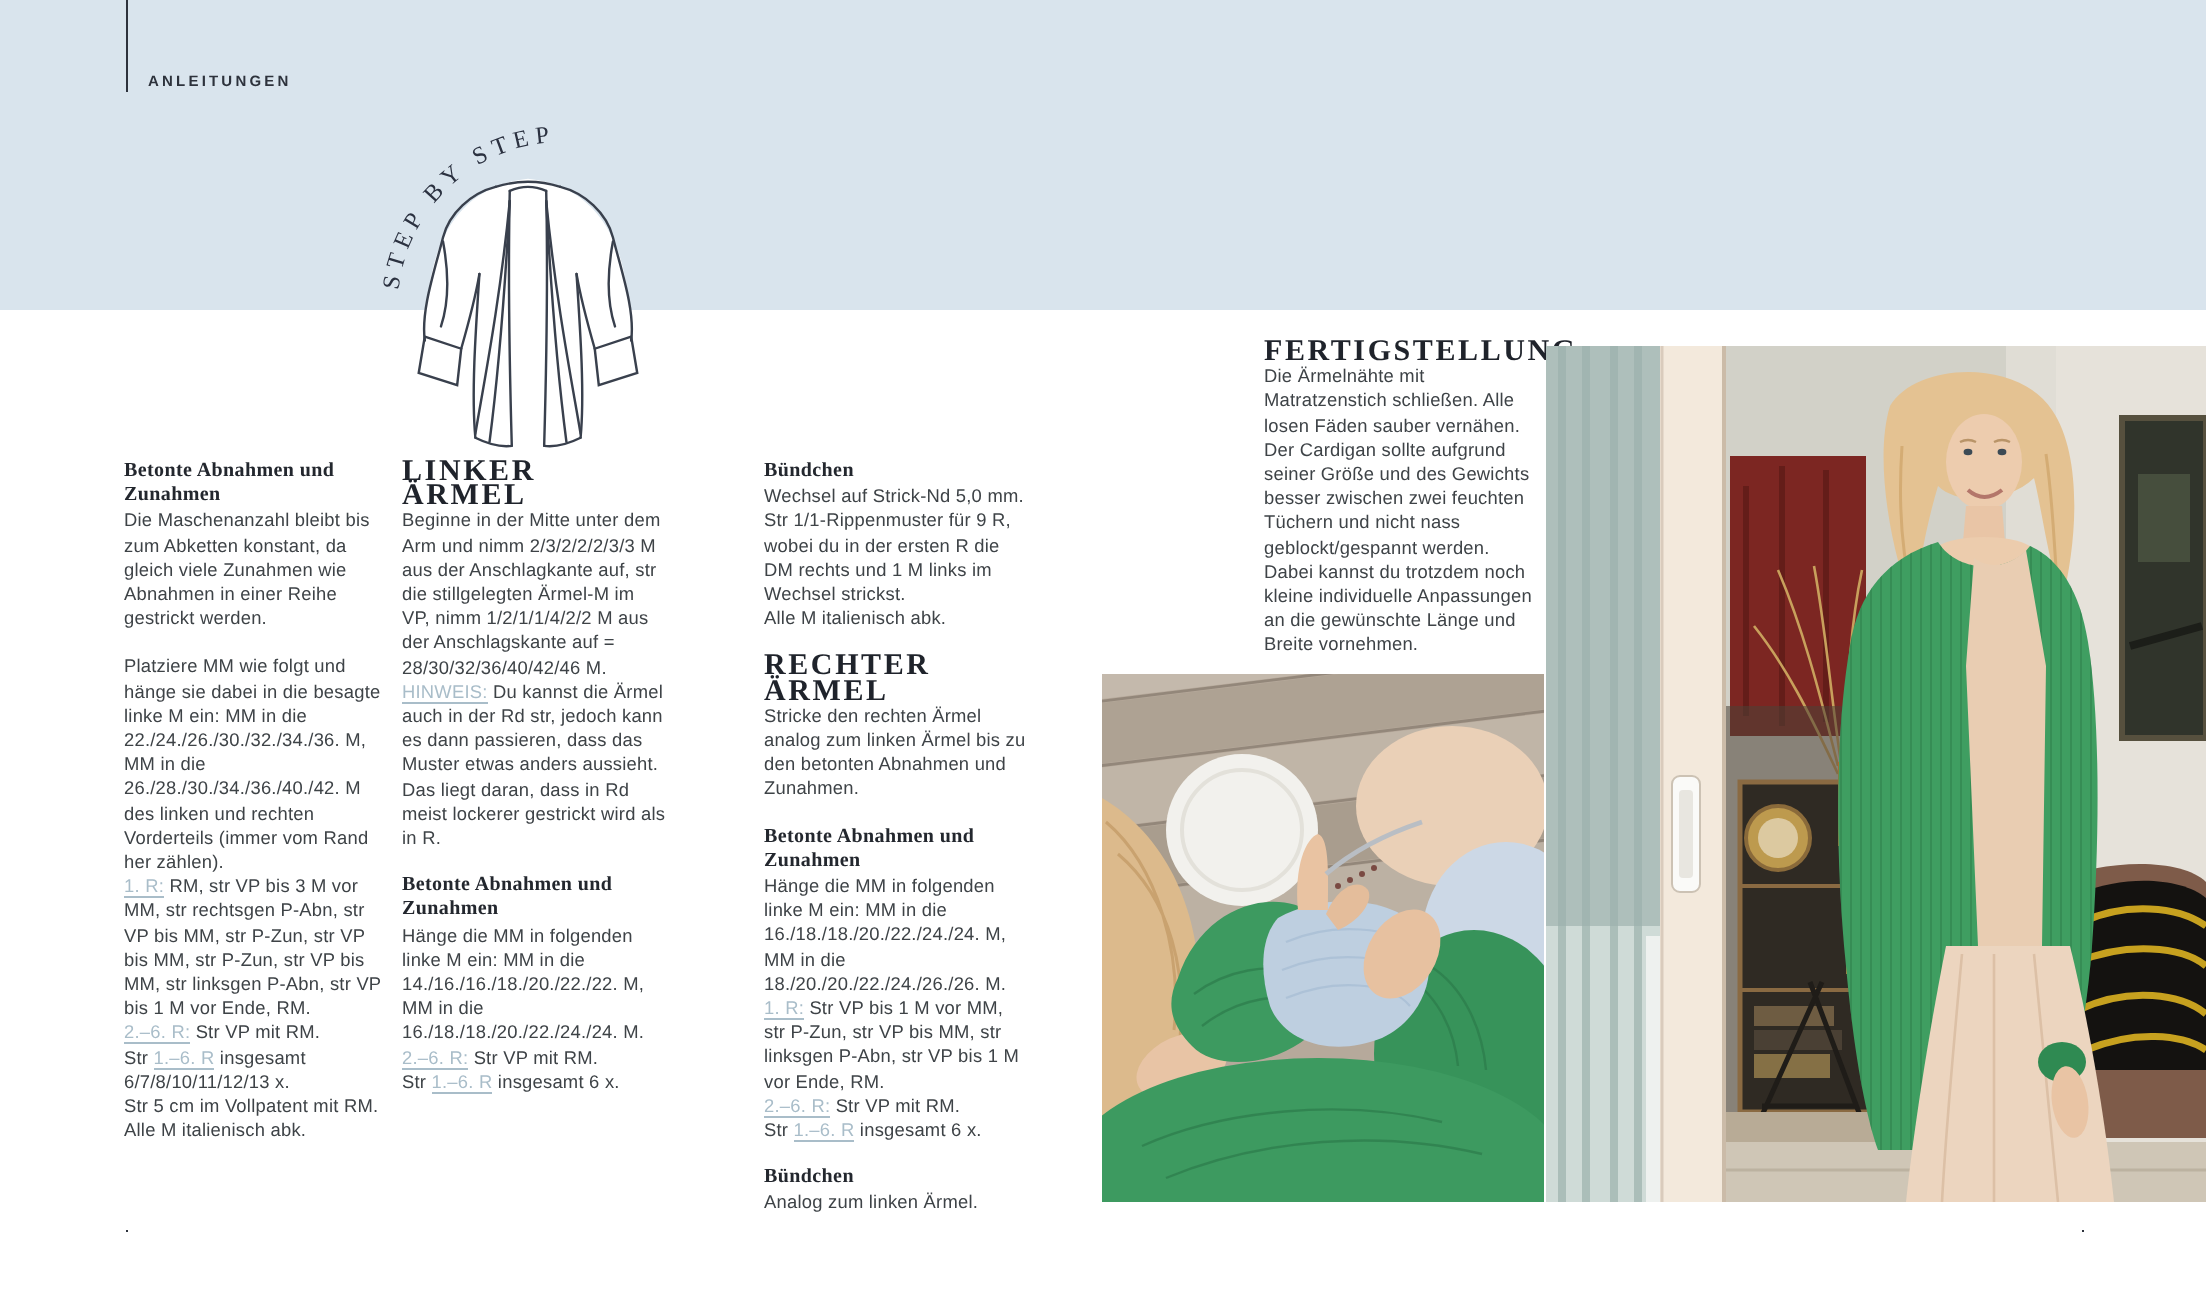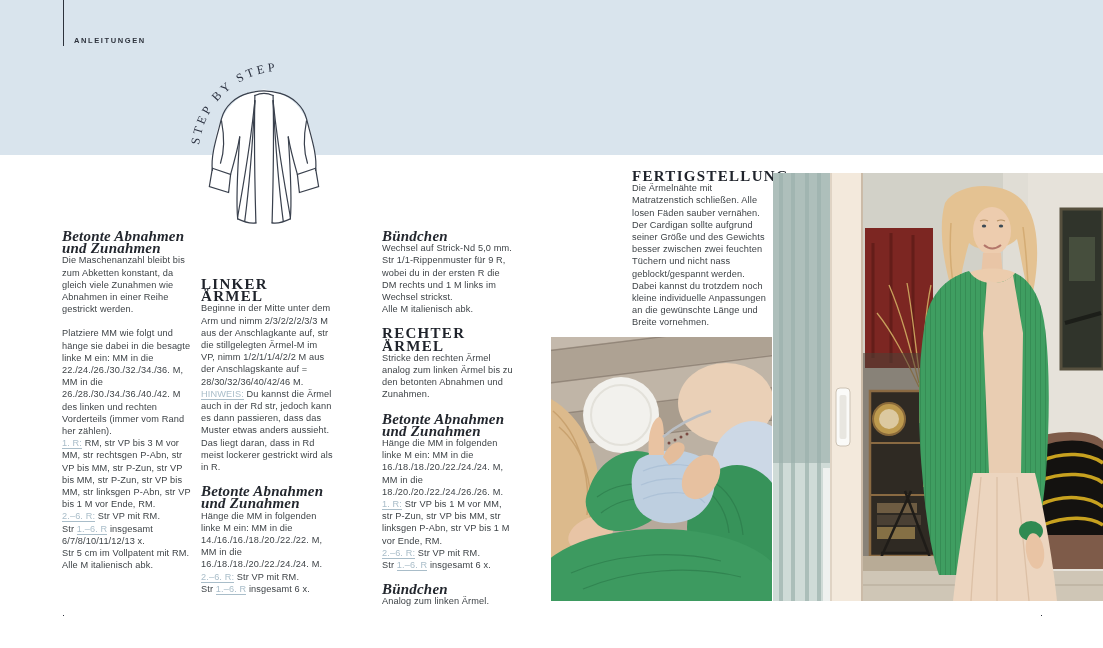--- a/index.html
+++ b/index.html
@@ -8,28 +8,28 @@
   .band{position:absolute;left:0;top:0;width:1103px;height:155px;background:#d9e4ed;}
   .kicker-rule{position:absolute;left:63px;top:0;width:1px;height:46px;background:#2d323c;}
   .kicker{position:absolute;left:74px;top:36px;font-size:7.5px;letter-spacing:1.6px;color:#2d323c;font-weight:bold;}
   .schematic{position:absolute;left:190px;top:56px;width:150px;height:174px;}
   .arc-text{font-family:"Liberation Serif",serif;font-size:12px;letter-spacing:3.2px;fill:#2b3140;}
 
   .col{position:absolute;top:230px;width:132px;font-size:9.2px;line-height:12.2px;letter-spacing:0.12px;}
   .col p{margin:0;}
   .col .gap{margin-top:12px;}
   .col1{left:62px;}
-  .col2{left:201px;margin-top:48px;}
+  .col2{left:201px;}
   .col3{left:339px;margin-left:43px;}
   .colR{left:632px;top:170px;width:140px;}
 
   .h-caps{font-family:"Liberation Serif",serif;font-weight:bold;font-size:15px;letter-spacing:1.3px;
           color:#1f232b;margin:0 0 3px 0;}
   .h-caps.gap{margin-top:12px;}
-  .h-ital{font-family:"Liberation Serif",serif;font-weight:bold;font-style:italic;font-size:15px;
+  .h-ital{font-family:"Liberation Serif",serif;font-weight:bold;font-size:10px;
           letter-spacing:0.2px;color:#23272e;margin:0;line-height:12.2px;}
   .h-ital.gap{margin-top:12px;}
   .lk{color:#a9bdc9;border-bottom:1px solid #a9bdc9;}
 
   .photo{position:absolute;overflow:hidden;}
   .photo-knitting{left:551px;top:337px;width:221px;height:264px;}
   .photo-model{left:773px;top:173px;width:330px;height:428px;}
   .photo svg{display:block;}
 
   .pn{position:absolute;font-size:8.5px;color:#2d323c;}

